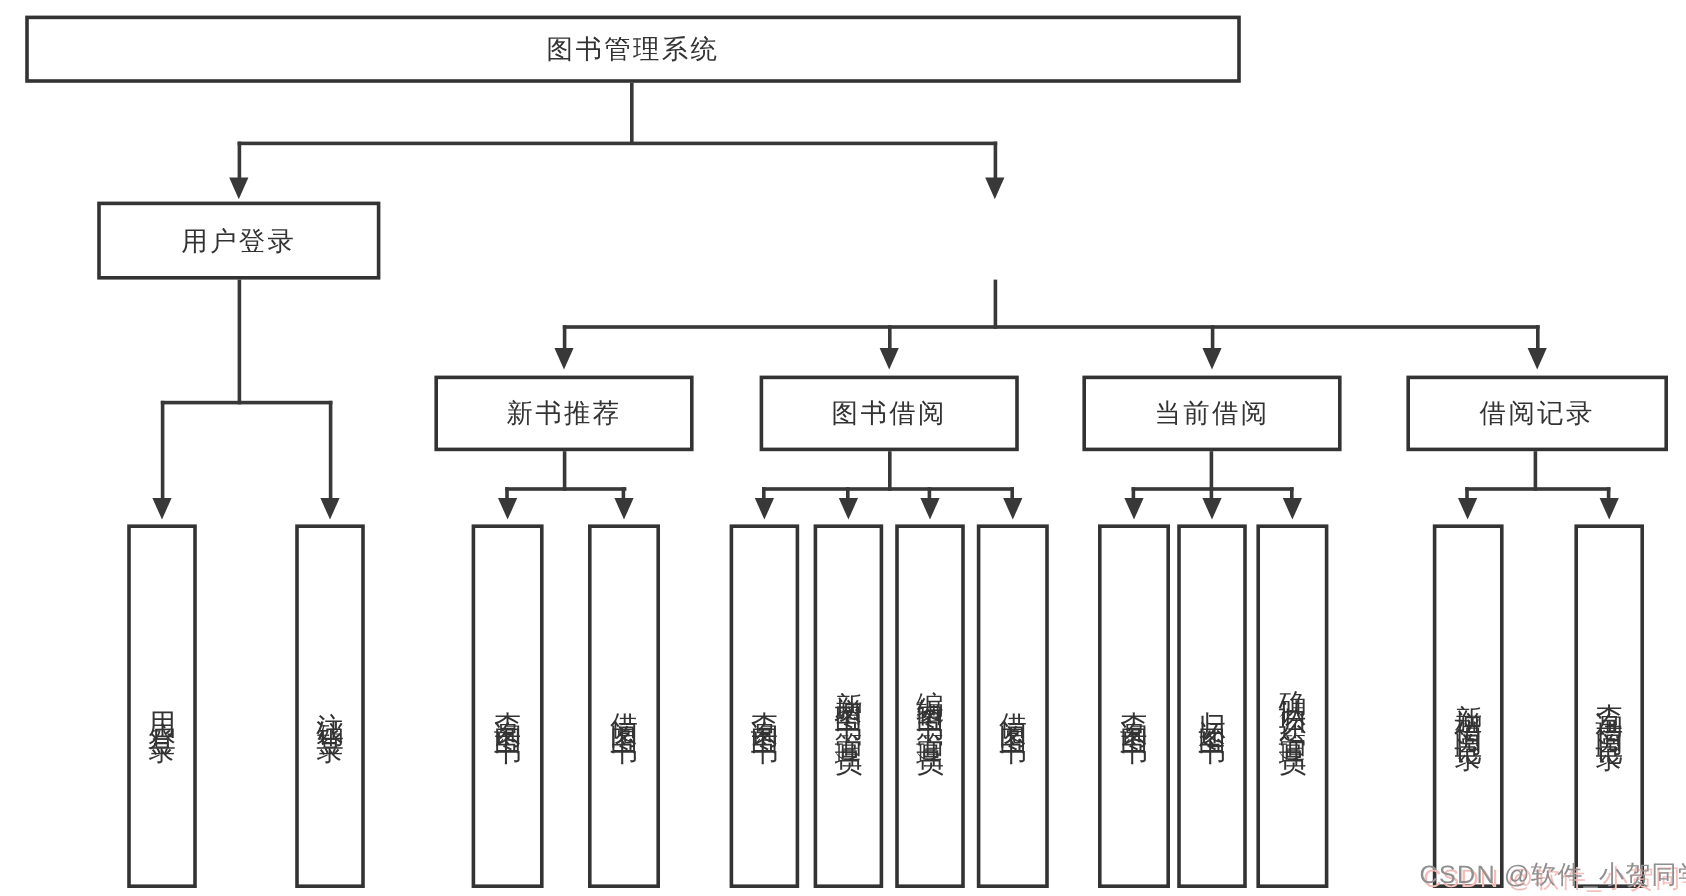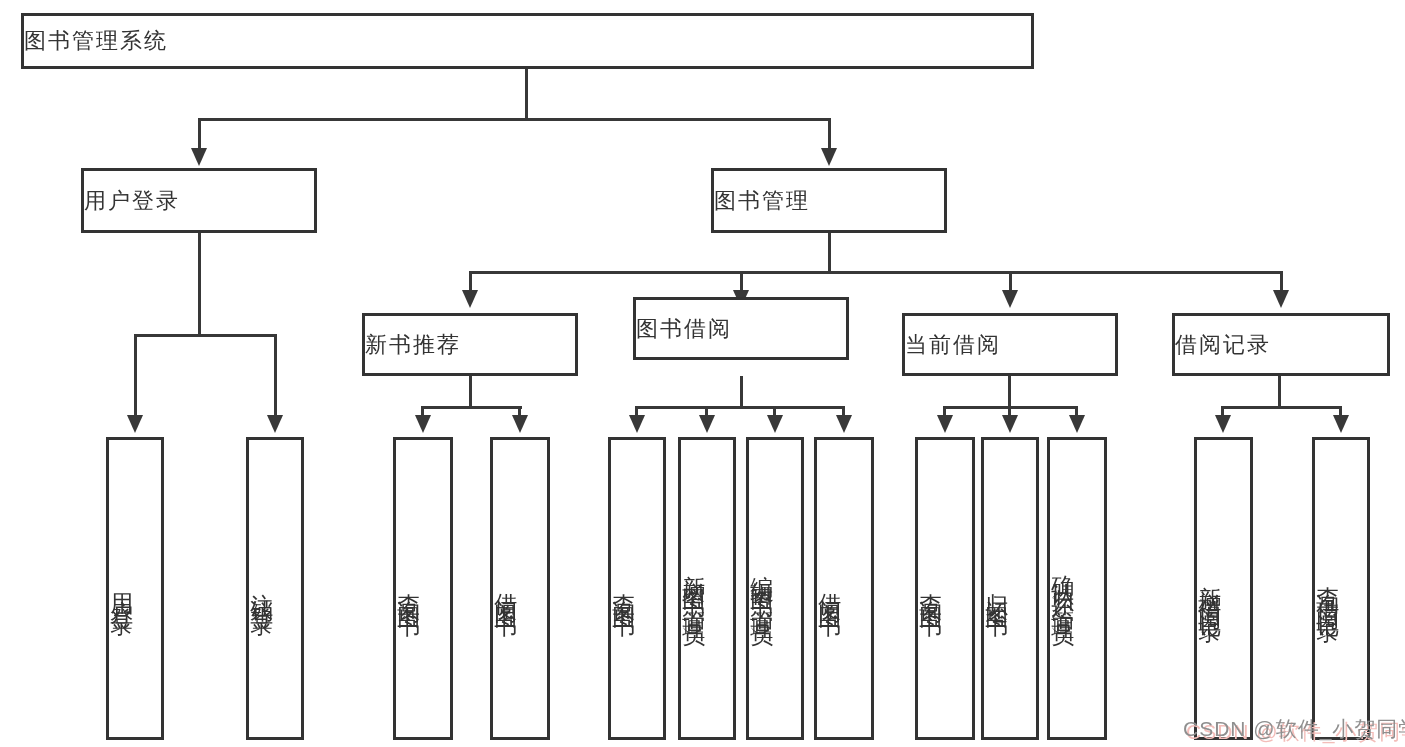--- a/index.html
+++ b/index.html
@@ -10,20 +10,21 @@
     background:#ffffff;
     overflow:hidden;
   }
   .node {
     position:absolute;
     background:#ffffff;
     border:3px solid #333333;
     box-sizing:border-box;
     display:flex;
     align-items:center;
+    justify-content:center;
   }
   .node .lbl {
     font-size:22px;
     color:#333333;
     letter-spacing:2px;
     white-space:nowrap;
     text-align:center;
   }
   .vnode .lbl {
     writing-mode:vertical-rl;
@@ -65,23 +66,20 @@
   <div class="vline" style="left:525px; top:69px; height:51px;"></div>
   <div class="hline" style="left:198px; top:118px; width:633px;"></div>
   <div class="vline" style="left:198px; top:118px; height:32px;"></div>
   <div class="vline" style="left:828px; top:118px; height:32px;"></div>
   <div class="arrow" style="left:191px; top:148px;"></div>
   <div class="arrow" style="left:821px; top:148px;"></div>
 
   <div class="node" style="left:81px; top:168px; width:236px; height:65px;">
     <span class="lbl">用户登录</span>
   </div>
-  <div class="node" style="left:711px; top:168px; width:236px; height:65px;">
-    <span class="lbl">图书管理</span>
-  </div>
 
   <div class="vline" style="left:198px; top:233px; height:104px;"></div>
   <div class="hline" style="left:134px; top:334px; width:143px;"></div>
   <div class="vline" style="left:134px; top:334px; height:83px;"></div>
   <div class="vline" style="left:274px; top:334px; height:83px;"></div>
   <div class="arrow" style="left:127px; top:415px;"></div>
   <div class="arrow" style="left:267px; top:415px;"></div>
 
   <div class="vline" style="left:828px; top:233px; height:41px;"></div>
   <div class="hline" style="left:469px; top:271px; width:814px;"></div>
@@ -90,21 +88,21 @@
   <div class="vline" style="left:1009px; top:271px; height:21px;"></div>
   <div class="vline" style="left:1280px; top:271px; height:21px;"></div>
   <div class="arrow" style="left:462px; top:290px;"></div>
   <div class="arrow" style="left:733px; top:290px;"></div>
   <div class="arrow" style="left:1002px; top:290px;"></div>
   <div class="arrow" style="left:1273px; top:290px;"></div>
 
   <div class="node" style="left:362px; top:313px; width:216px; height:63px;">
     <span class="lbl">新书推荐</span>
   </div>
-  <div class="node" style="left:633px; top:297px; width:216px; height:63px;">
+  <div class="node" style="left:633px; top:313px; width:216px; height:63px;">
     <span class="lbl">图书借阅</span>
   </div>
   <div class="node" style="left:1172px; top:313px; width:218px; height:63px;">
     <span class="lbl">借阅记录</span>
   </div>
   <div class="node" style="left:902px; top:313px; width:216px; height:63px;">
     <span class="lbl">当前借阅</span>
   </div>
 
   <div class="vline" style="left:469px; top:376px; height:33px;"></div>

